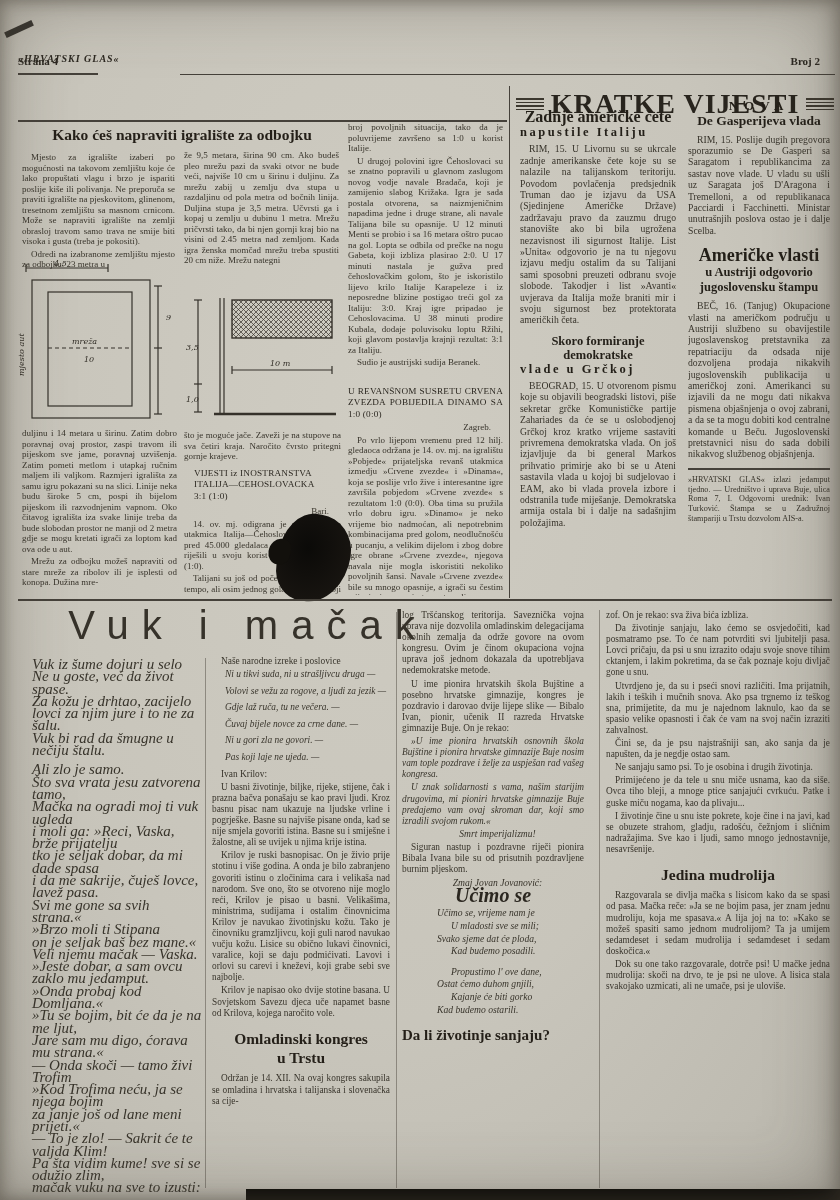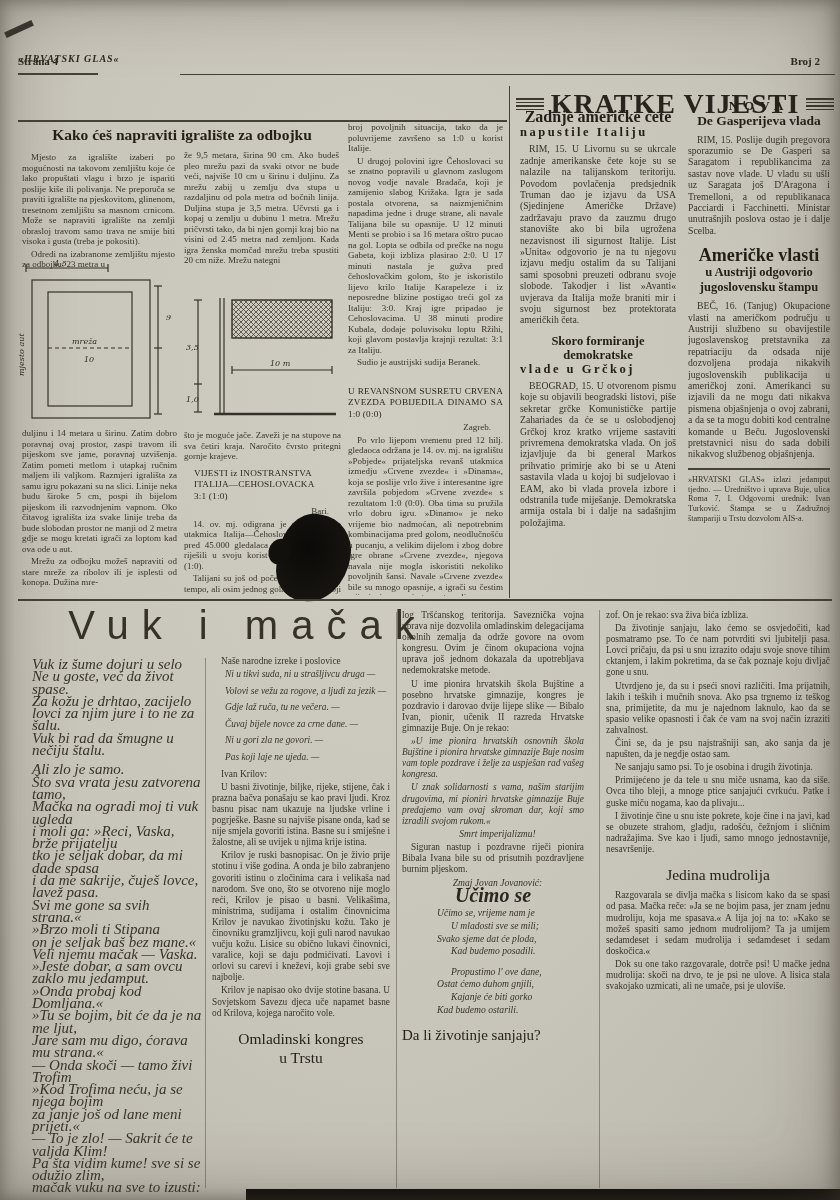--- a/index.html
+++ b/index.html
@@ -47,21 +47,21 @@
   .verse .vline:empty{height:7px;}
   .proverb .vline{margin:0 0 5px 0;font-style:italic;font-size:9.4px;line-height:11.6px;padding-left:4px;}
   .proverb .vline:empty{height:4px;}
   .quote-i p{font-style:italic;}
   .slogan{font-style:italic;text-align:center;font-size:9.5px;margin:4px 0;}
   .poem-author{font-style:italic;text-align:center;font-size:9.6px;margin:10px 0 2px 0;}
   .ucimo-title{font-size:20px;font-weight:bold;font-style:italic;text-align:center;margin:2px 0 6px 0;color:#2b2720;}
   .ucimo .vline{font-style:italic;font-size:9.6px;line-height:12.6px;margin:0;padding-left:26px;}
   .ucimo .vline:nth-child(even){padding-left:40px;}
   .ucimo .vline:empty{height:8px;}
-  .bt-headline{font-size:15.5px;font-weight:normal;text-align:center;color:#241f18;line-height:1.25;margin:10px 0 6px 0;}
+  .bt-headline{font-size:15.5px;font-weight:bold;text-align:center;color:#241f18;line-height:1.25;margin:10px 0 6px 0;}
   .proverbs-title{margin:0 0 6px 0;font-size:9.4px;text-indent:6px;}
   .krilov-head{margin:4px 0 2px 0;font-size:9.4px;text-indent:14px;}
   
   .ink-stain{background:radial-gradient(ellipse at 40% 40%, #0b0a08 0%, #171410 70%, #1d1a14 100%);
     border-radius:48% 52% 58% 42% / 55% 45% 62% 38%;transform:rotate(9deg);}
   .ink-stain::after{content:"";position:absolute;left:-10px;top:30px;width:22px;height:26px;background:#12100c;
     border-radius:60% 40% 50% 50%;}
   .bottom-bar{background:#0e0d0a;}
   .corner-mark{background:#1d1b16;transform:rotate(-25deg);opacity:.85;}
   .vthin{background:#5b564c;opacity:.55;width:1px;}
@@ -269,20 +269,23 @@
     <p class="krilov-head">Ivan Krilov:</p>
     <div>
         <p class="para">U basni životinje, biljke, rijeke, stijene, čak i prazna bačva ponašaju se kao pravi ljudi. Kroz basnu pisac nam ukazuje na ljudske vrline i pogrješke. Basne su najviše pisane onda, kad se nije smjela govoriti istina. Basne su i smiješne i žalostne, ali se uvijek u njima krije istina.</p>
         <p class="para">Krilov je ruski basnopisac. On je živio prije stotinu i više godina. A onda je bilo zabranjeno govoriti istinu o zločinima cara i velikaša nad narodom. Sve ono, što se otvoreno nije moglo reći, Krilov je pisao u basni. Velikašima, ministrima, sudijama i ostalim činovnicima Krilov je navukao životinjsku kožu. Tako je činovniku gramzljivcu, koji guli narod navukao vučju kožu. Lisice su obično lukavi činovnici, varalice, koji se daju podmićivati. Lavovi i orlovi su carevi i kneževi, koji grabe sebi sve najbolje.</p>
         <p class="para">Krilov je napisao oko dvije stotine basana. U Sovjetskom Savezu djeca uče napamet basne od Krilova, kojega naročito vole.</p>
       </div>
     <div class="bt-headline">
       <div>Omladinski kongres</div>
       <div>u Trstu</div>
     </div>
+    <div>
+        <p class="para">Održan je 14. XII. Na ovaj kongres sakupila se omladina i hrvatska i talijanska i slovenačka sa cije-</p>
+      </div>
   </div>
 
   <div class="abs col body-bt" style="left:402px;top:610px;width:182px;height:582px;">
     <div class="cont">
         <p class="para">log Tršćanskog teritorija. Saveznička vojna uprava nije dozvolila omladinskim delegacijama okolnih zemalja da održe govore na ovom kongresu. Ovim je činom okupaciona vojna uprava još jednom dokazala da upotrebljava nedemokratske metode.</p>
         <p class="para">U ime pionira hrvatskih škola Bujštine a posebno hrvatske gimnazije, kongres je pozdravio i darovao dvije lijepe slike — Bibalo Ivan, pionir, učenik II razreda Hrvatske gimnazije Buje. On je rekao:</p>
       </div>
     <div class="quote-i">
         <p class="para">»U ime pionira hrvatskih osnovnih škola Bujštine i pionira hrvatske gimnazije Buje nosim vam tople pozdrave i želje za uspješan rad vašeg kongresa.</p>
         <p class="para">U znak solidarnosti s vama, našim starijim drugovima, mi pioniri hrvatske gimnazije Buje predajemo vam ovaj skroman dar, koji smo izradili svojom rukom.«</p>

